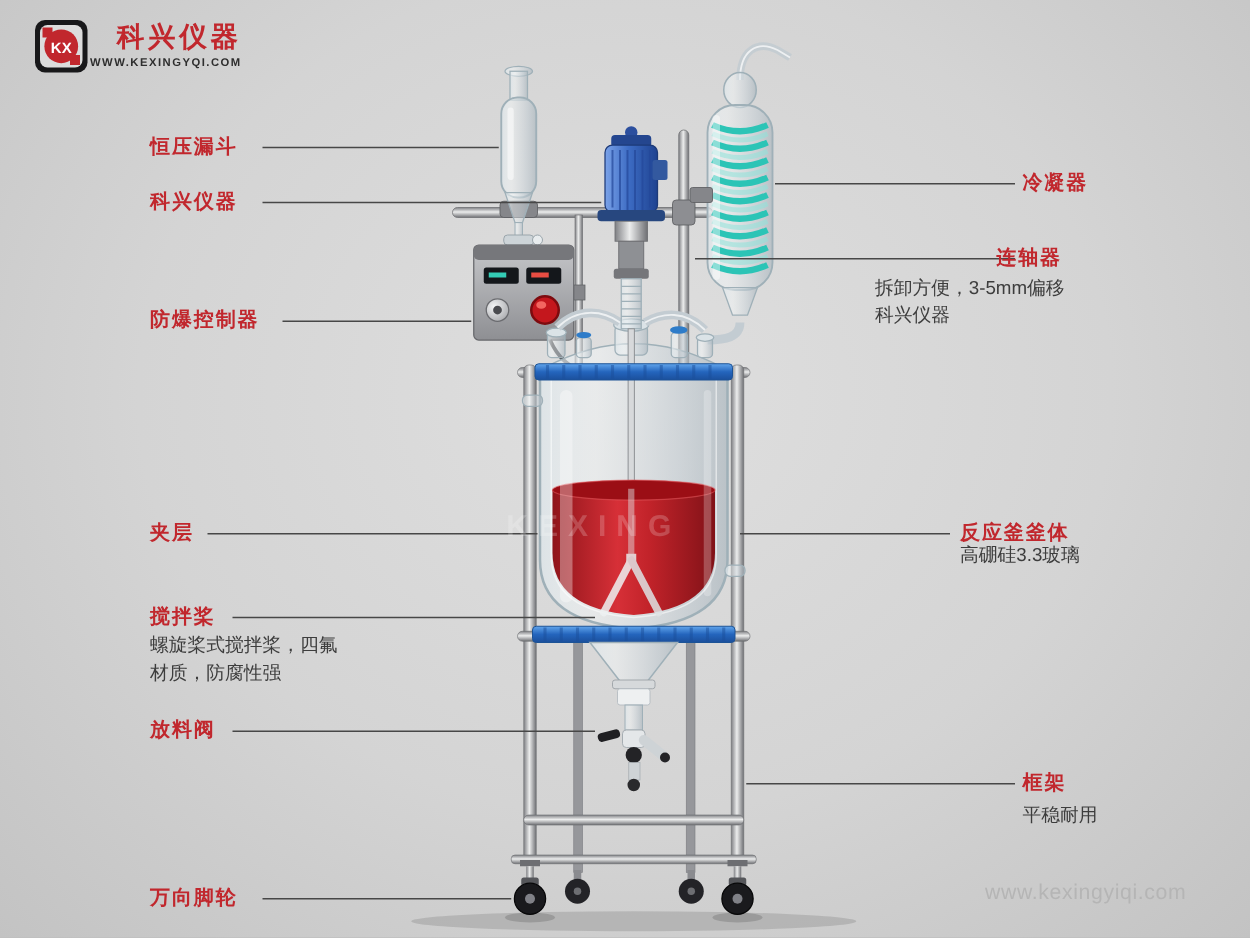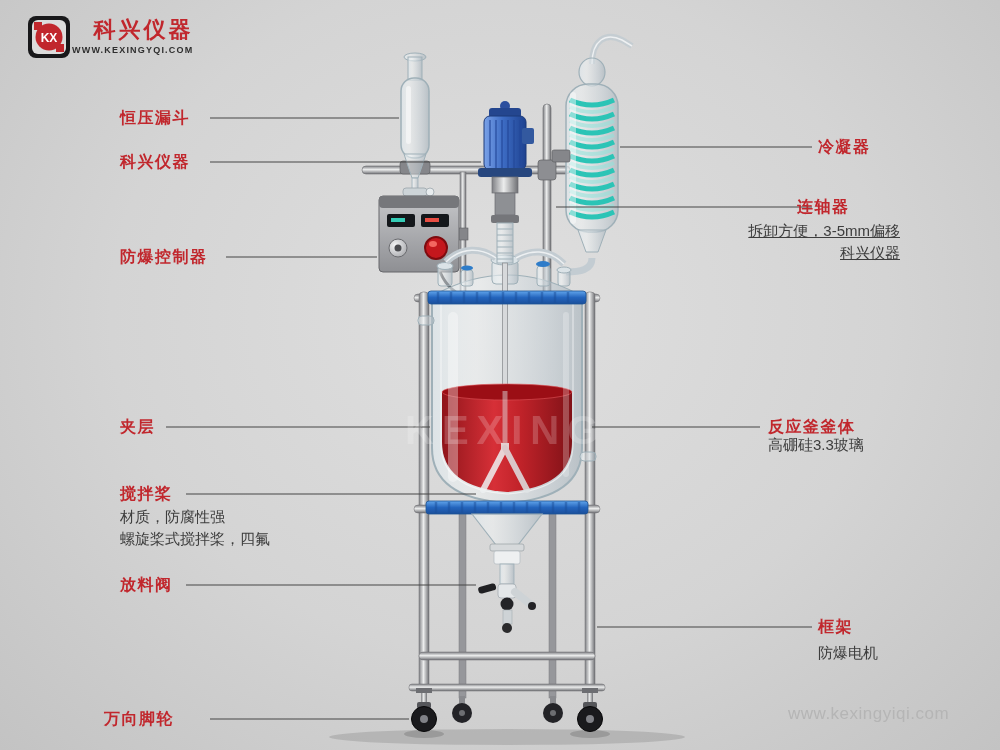--- a/index.html
+++ b/index.html
@@ -4,35 +4,35 @@
 <style>
   html,body{margin:0;padding:0;background:#bfbfbf;}
   #stage{
     position:relative;width:1000px;height:750px;overflow:hidden;
     background:radial-gradient(ellipse at 50% 42%, #dfdfdf 0%, #d4d4d4 55%, #c3c3c3 100%);
     font-family:"Liberation Sans","DejaVu Sans",sans-serif;
   }
   #art{position:absolute;left:0;top:0;z-index:1;}
   .vessel-mark{
     position:absolute;left:405px;top:408px;z-index:2;
-    font-size:40px;font-weight:bold;letter-spacing:8px;
+    font-size:24px;font-weight:bold;letter-spacing:8px;
     color:rgba(255,255,255,0.20);user-select:none;text-align:right;
   }
   .logo{position:absolute;left:26px;top:14px;z-index:3;display:flex;align-items:center;text-align:right;}
   .logo-text{display:flex;flex-direction:column;line-height:1.1;}
   .brand{font-size:22px;font-weight:bold;color:#c1272d;letter-spacing:3px;}
   .site{font-size:9px;font-weight:bold;color:#2e2e2e;letter-spacing:1.2px;margin-top:3px;}
   .callout-title{
     position:absolute;z-index:3;font-size:16px;font-weight:bold;color:#c1272d;
     letter-spacing:1.5px;line-height:20px;white-space:nowrap;
   }
   .callout-desc{
     position:absolute;z-index:3;font-size:15px;color:#3d3d3d;line-height:22px;white-space:nowrap;
   }
-  .align-right{text-align:right;text-decoration:underline;}
+  .align-right{}
   .footer-mark{position:absolute;z-index:3;font-size:17px;color:#b5b5b5;letter-spacing:0.5px;}
 </style>
 </head>
 <body>
 
 <div id="stage">
 
   <svg id="art" width="1000" height="750" viewBox="0 0 1000 750">
     <defs>
       <linearGradient id="steelV" x1="0" y1="0" x2="1" y2="0">
@@ -305,32 +305,32 @@
       <span class="site">WWW.KEXINGYQI.COM</span>
     </div>
   </div>
 
   <div class="callout-title" style="left:120px;top:108px">恒压漏斗</div>
   <div class="callout-title" style="left:120px;top:152px">科兴仪器</div>
   <div class="callout-title" style="left:120px;top:247px">防爆控制器</div>
   <div class="callout-title" style="left:120px;top:417px">夹层</div>
   <div class="callout-title" style="left:120px;top:484px">搅拌桨</div>
   <div class="callout-desc" style="left:120px;top:506px">
+    <div>螺旋桨式搅拌桨，四氟</div>
     <div>材质，防腐性强</div>
-    <div>螺旋桨式搅拌桨，四氟</div>
   </div>
   <div class="callout-title" style="left:120px;top:575px">放料阀</div>
-  <div class="callout-title" style="left:104px;top:709px">万向脚轮</div>
+  <div class="callout-title" style="left:120px;top:709px">万向脚轮</div>
 
   <div class="callout-title" style="left:818px;top:137px">冷凝器</div>
   <div class="callout-title" style="left:797px;top:197px">连轴器</div>
   <div class="callout-desc align-right" style="left:700px;top:220px;width:200px">
     <div>拆卸方便，3-5mm偏移</div>
     <div>科兴仪器</div>
   </div>
   <div class="callout-title" style="left:768px;top:417px">反应釜釜体</div>
   <div class="callout-desc" style="left:768px;top:434px">高硼硅3.3玻璃</div>
   <div class="callout-title" style="left:818px;top:617px">框架</div>
-  <div class="callout-desc" style="left:818px;top:642px">防爆电机</div>
+  <div class="callout-desc" style="left:818px;top:642px">平稳耐用</div>
 
   <div class="footer-mark" style="left:788px;top:704px">www.kexingyiqi.com</div>
 
 </div>
 
 </body></html>

